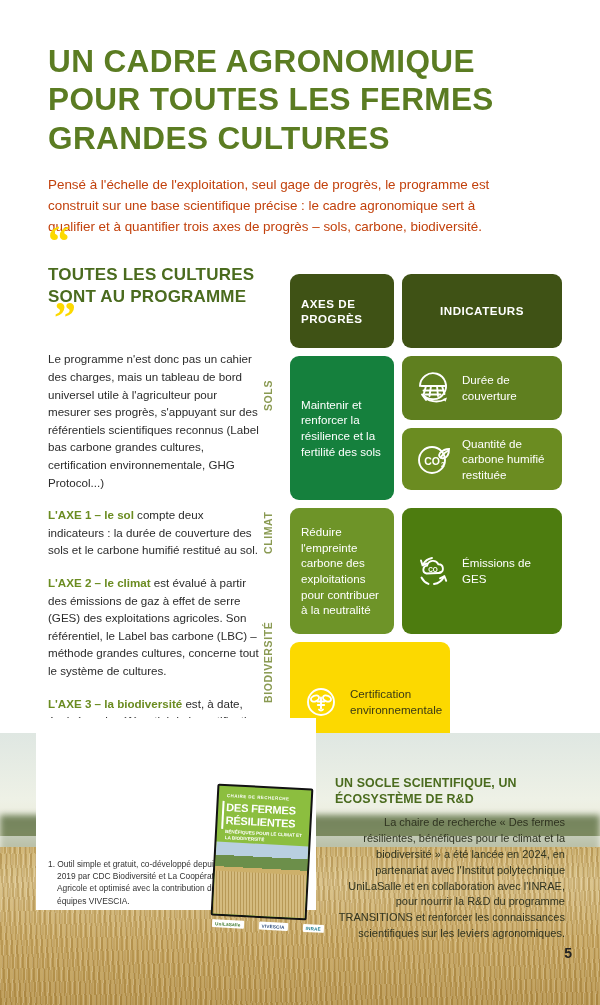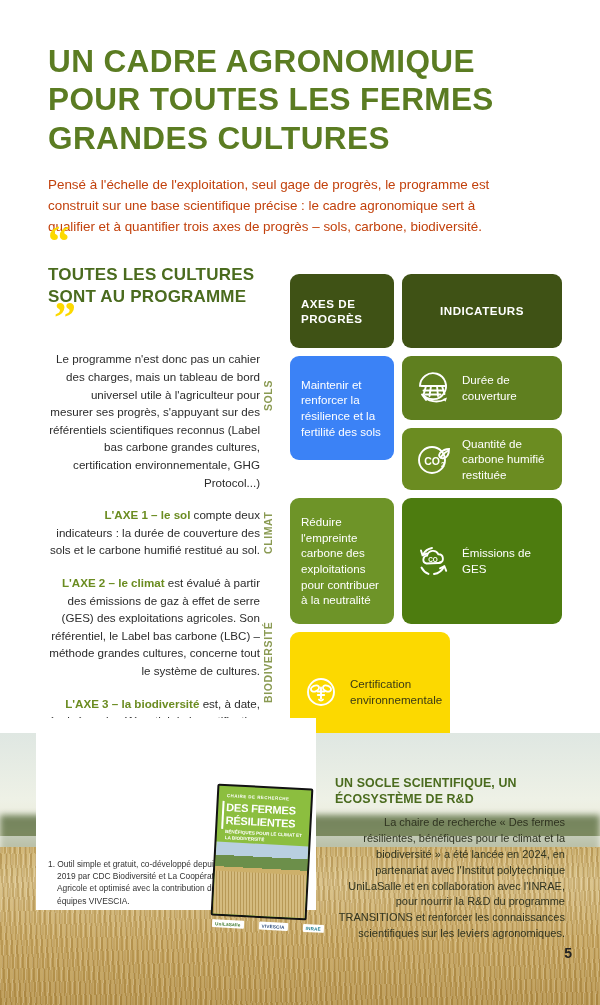--- a/index.html
+++ b/index.html
@@ -72,21 +72,20 @@
     color: #FCD900;
     font-weight: 900;
     font-family: "Liberation Serif", serif;
   }
 
   .body-para {
     margin-top: 15px;
     font-size: 11.6px;
     line-height: 1.52;
     color: #2b2b2b;
-    text-align: right;
   }
   .body-para:first-of-type { margin-top: 20px; }
   .lead { font-weight: 800; color: #6B8C21; }
 
   #footnote {
     margin-top: 20px;
     font-size: 8.4px;
     line-height: 1.45;
     color: #333;
     width: 180px;
@@ -134,21 +133,21 @@
     height: 74px;
     background: #3F5215;
     font-weight: 800;
     font-size: 11.6px;
     letter-spacing: 0.5px;
     text-transform: uppercase;
     line-height: 1.3;
   }
   .card-head.center { justify-content: center; text-align: left; }
 
-  .card-axis-sols { height: 104px; background: #3b82f6; align-items: center; }
+  .card-axis-sols { height: 144px; background: #15803d; align-items: center; }
   .card-axis-clim { height: 126px; background: #6E9428; }
   .card-axis-biod { height: 120px; background: #FCD900; color: #3a3a14; }
 
   .card-ind { gap: 9px; }
   .ind-sols1 { height: 64px;  background: #5F7F1F; }
   .ind-sols2 { height: 62px;  background: #6B8C21; }
   .ind-clim  { height: 126px; background: #4d7c0f; }
   .ind-biod  { height: 120px; background: #FCD900; color: #3a3a14; }
 
   .ind-icon { flex: none; width: 40px; height: 40px; }

